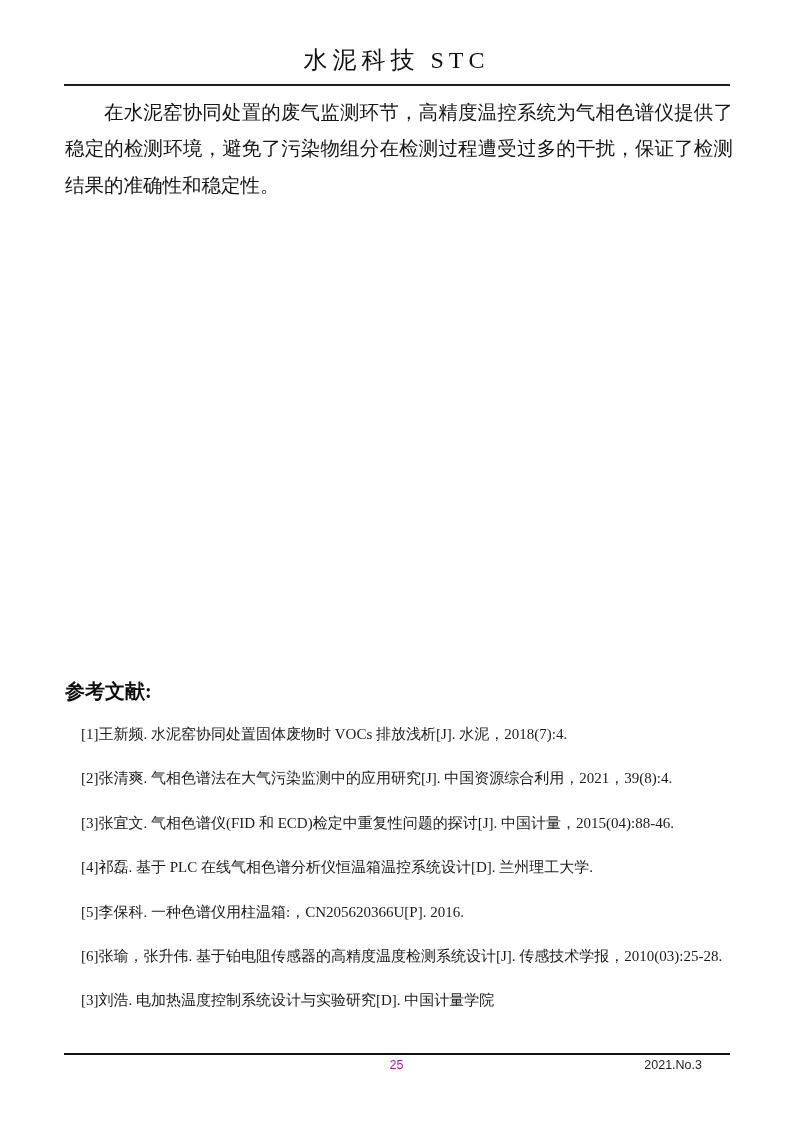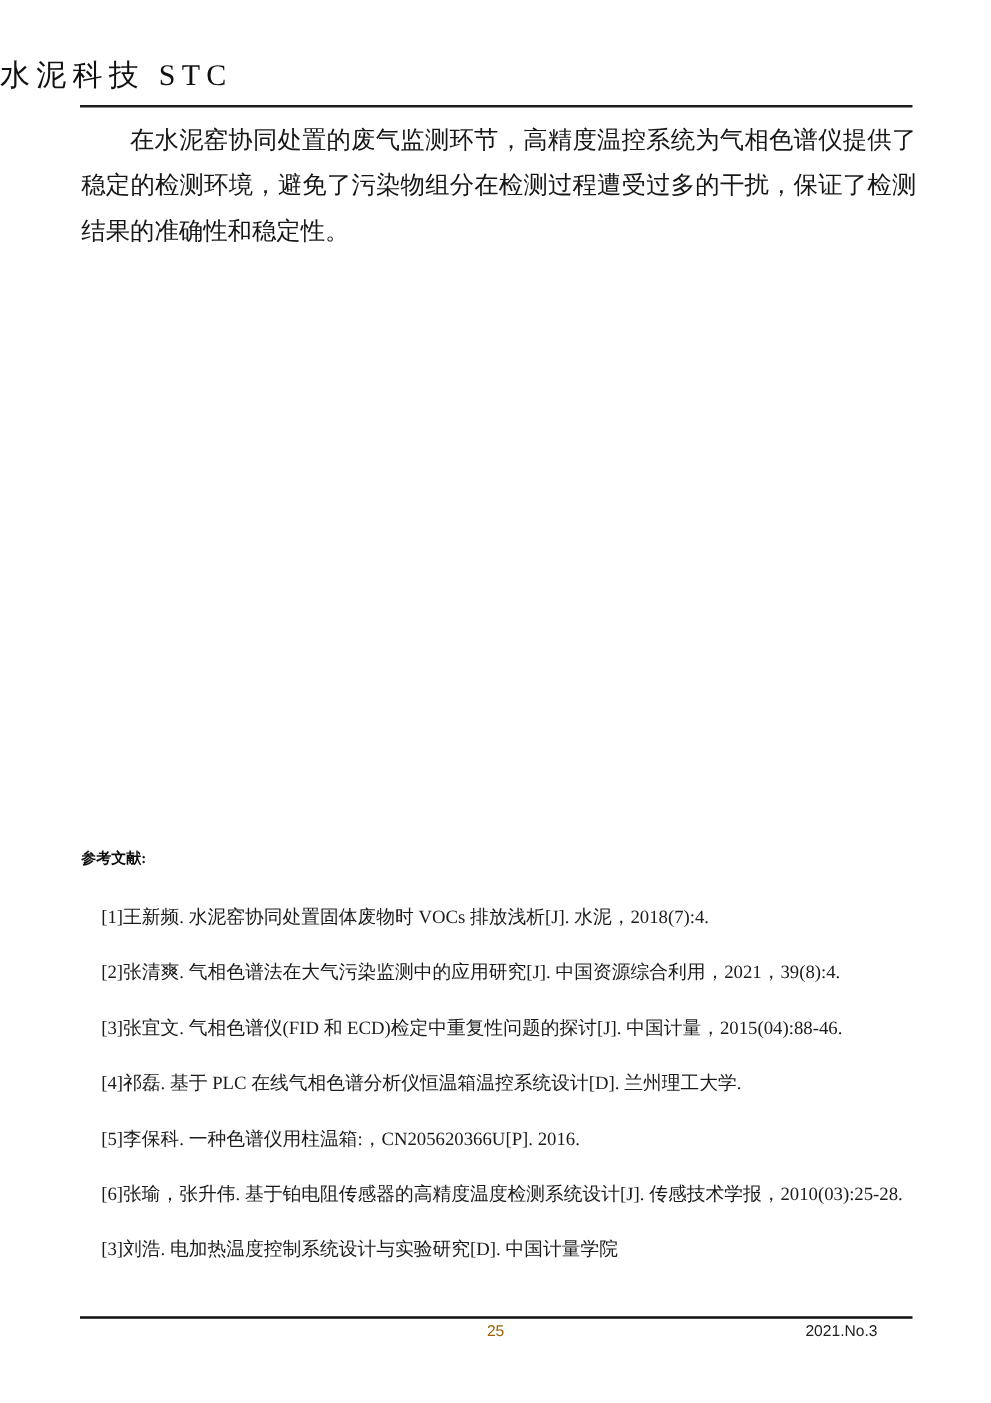--- a/index.html
+++ b/index.html
@@ -14,20 +14,21 @@
     background: #ffffff;
     overflow: hidden;
     font-family: "Liberation Serif", "DejaVu Serif", serif;
     color: #1a1a1a;
   }
   .journal-title {
     position: absolute;
     top: 44px;
     left: 0;
     width: 100%;
+    text-align: center;
     font-size: 24px;
     letter-spacing: 5px;
     font-weight: 500;
     color: #111;
     font-style: normal;
   }
   .header-rule {
     position: absolute;
     top: 84px;
     left: 64px;
@@ -48,21 +49,21 @@
   .body-text p {
     margin: 0;
   }
   .para-indent {
     text-indent: 2em;
   }
   .ref-heading {
     position: absolute;
     top: 678px;
     left: 65px;
-    font-size: 12px;
+    font-size: 20px;
     font-weight: bold;
     color: #0e0e0e;
   }
   .ref-list {
     position: absolute;
     top: 704px;
     left: 65px;
     width: 712px;
     font-size: 15px;
     color: #1b1b1b;
@@ -81,21 +82,21 @@
     background: #111;
   }
   .page-number {
     position: absolute;
     top: 1058px;
     left: 0;
     width: 100%;
     text-align: center;
     font-family: "Liberation Sans", sans-serif;
     font-size: 12.5px;
-    color: #a16207;
+    color: #a21caf;
   }
   .issue-label {
     position: absolute;
     top: 1058px;
     right: 91px;
     font-family: "Liberation Sans", sans-serif;
     font-size: 12.5px;
     color: #222;
   }
 </style>

